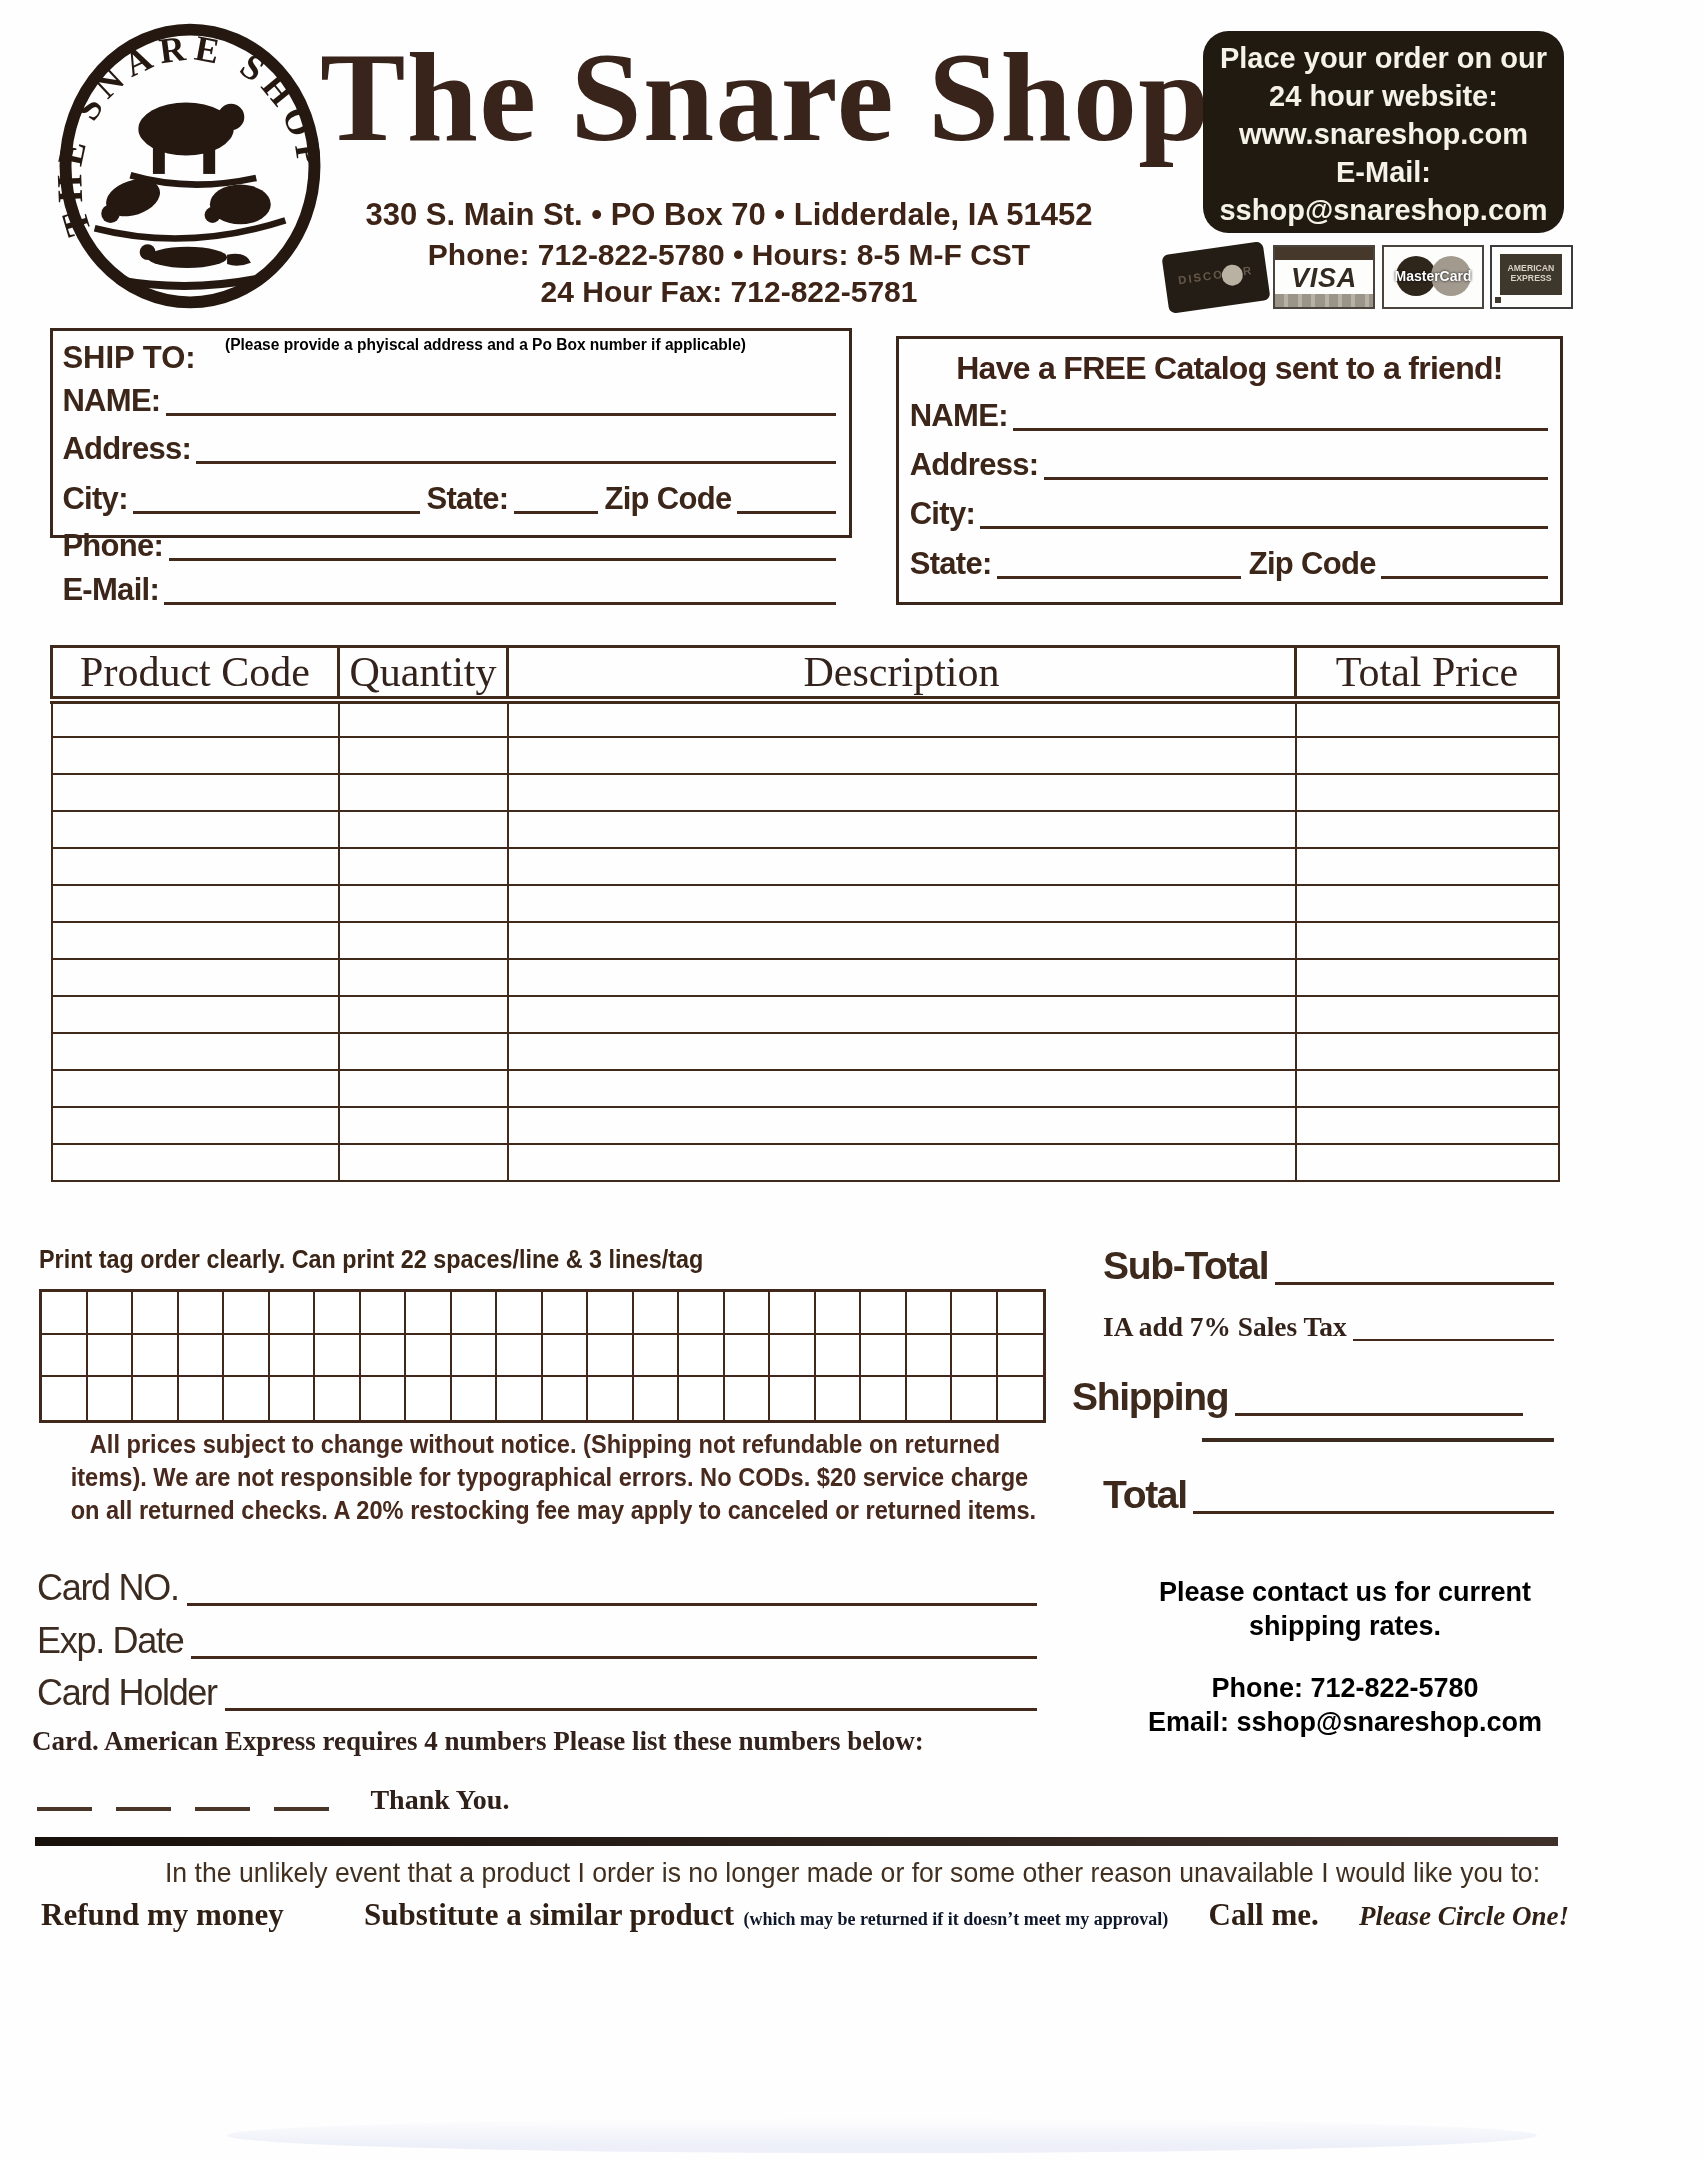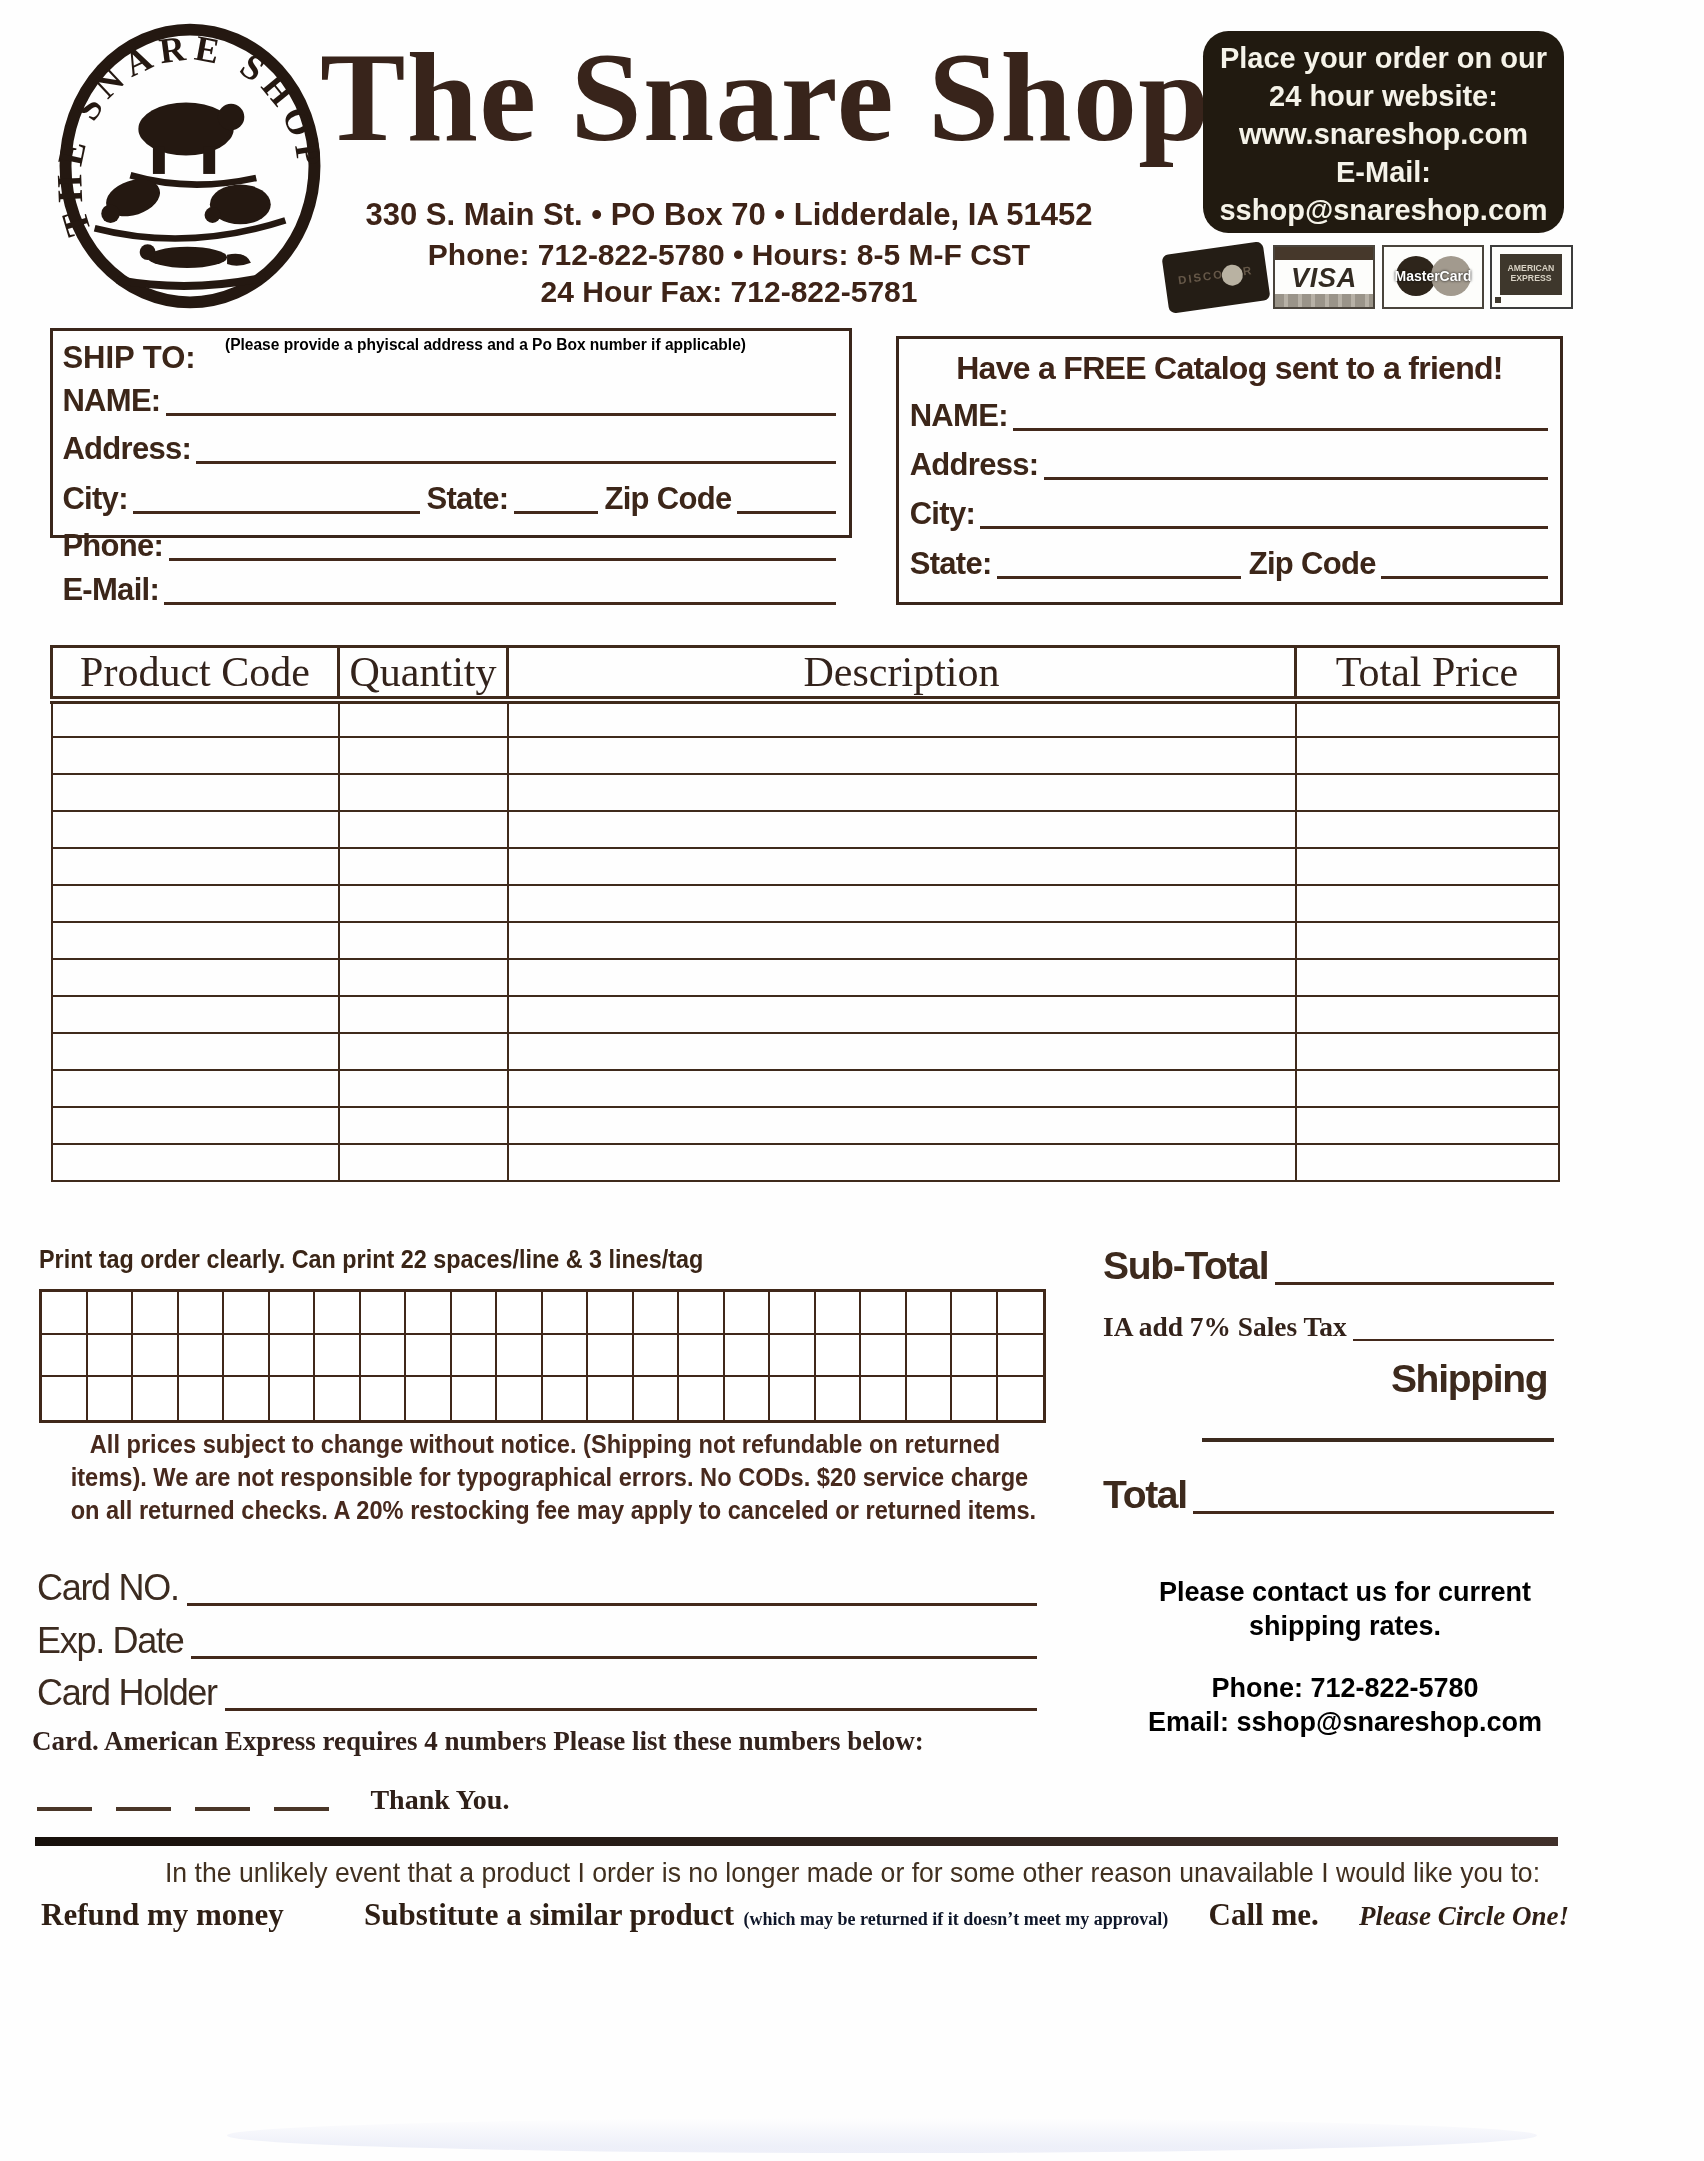--- a/index.html
+++ b/index.html
@@ -76,21 +76,21 @@
   .tag-cell{border-right:2.7px solid #40281a;border-bottom:2.7px solid #40281a;}
   .tag-cell.lastcol{border-right:none;}
   .tag-cell.lastrow{border-bottom:none;}
 
   
   .trow{position:absolute;display:flex;align-items:flex-end;}
   .tlabel{font-size:39px;font-weight:bold;color:#3d2a1d;letter-spacing:-1.3px;line-height:1;padding-right:6.7px;white-space:nowrap;}
   .tax-label{font-family:"Liberation Serif",serif;font-weight:bold;font-size:27.4px;color:#33221a;letter-spacing:0;}
   .subtotal-row{left:1103px;top:1238px;width:451px;height:47px;}
   .tax-row{left:1103px;top:1305px;width:451px;height:36px;}
-  .shipping-row{left:1103px;top:1359px;width:451px;height:57px;flex-direction:column;}
+  .shipping-row{left:1072px;top:1359px;width:451px;height:57px;}
   .lone-line{left:1202px;top:1437px;width:352px;height:5.3px;border-bottom:4px solid #3c2a1e;}
   .total-row{left:1103px;top:1466px;width:451px;height:48px;}
 
   
   .disclaimer{left:35px;top:1428px;width:1020px;text-align:center;font-size:25.4px;font-weight:bold;
               color:#47291d;line-height:33px;transform:scaleX(.93);transform-origin:center top;}
   .disclaimer div{white-space:nowrap;}
 
   
   .cardno-row{left:37px;top:1558px;width:1000px;height:48px;}

